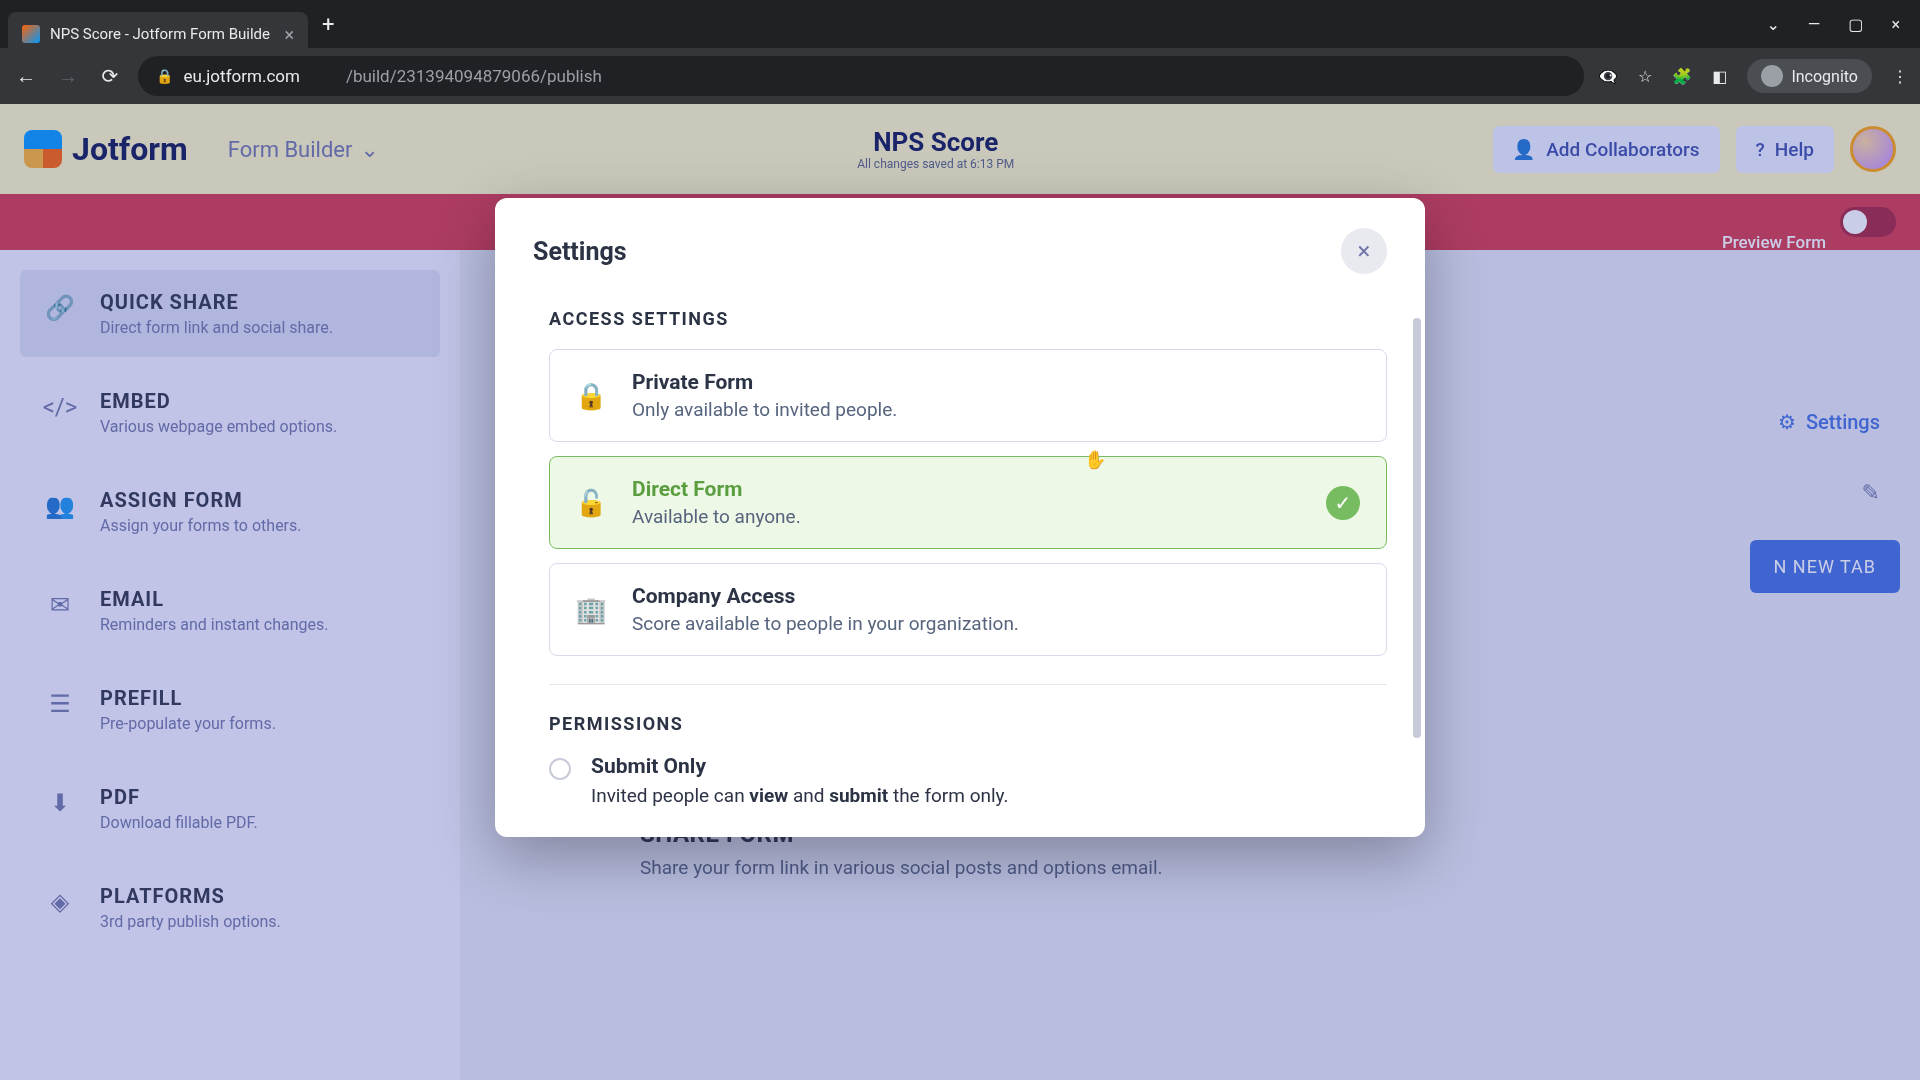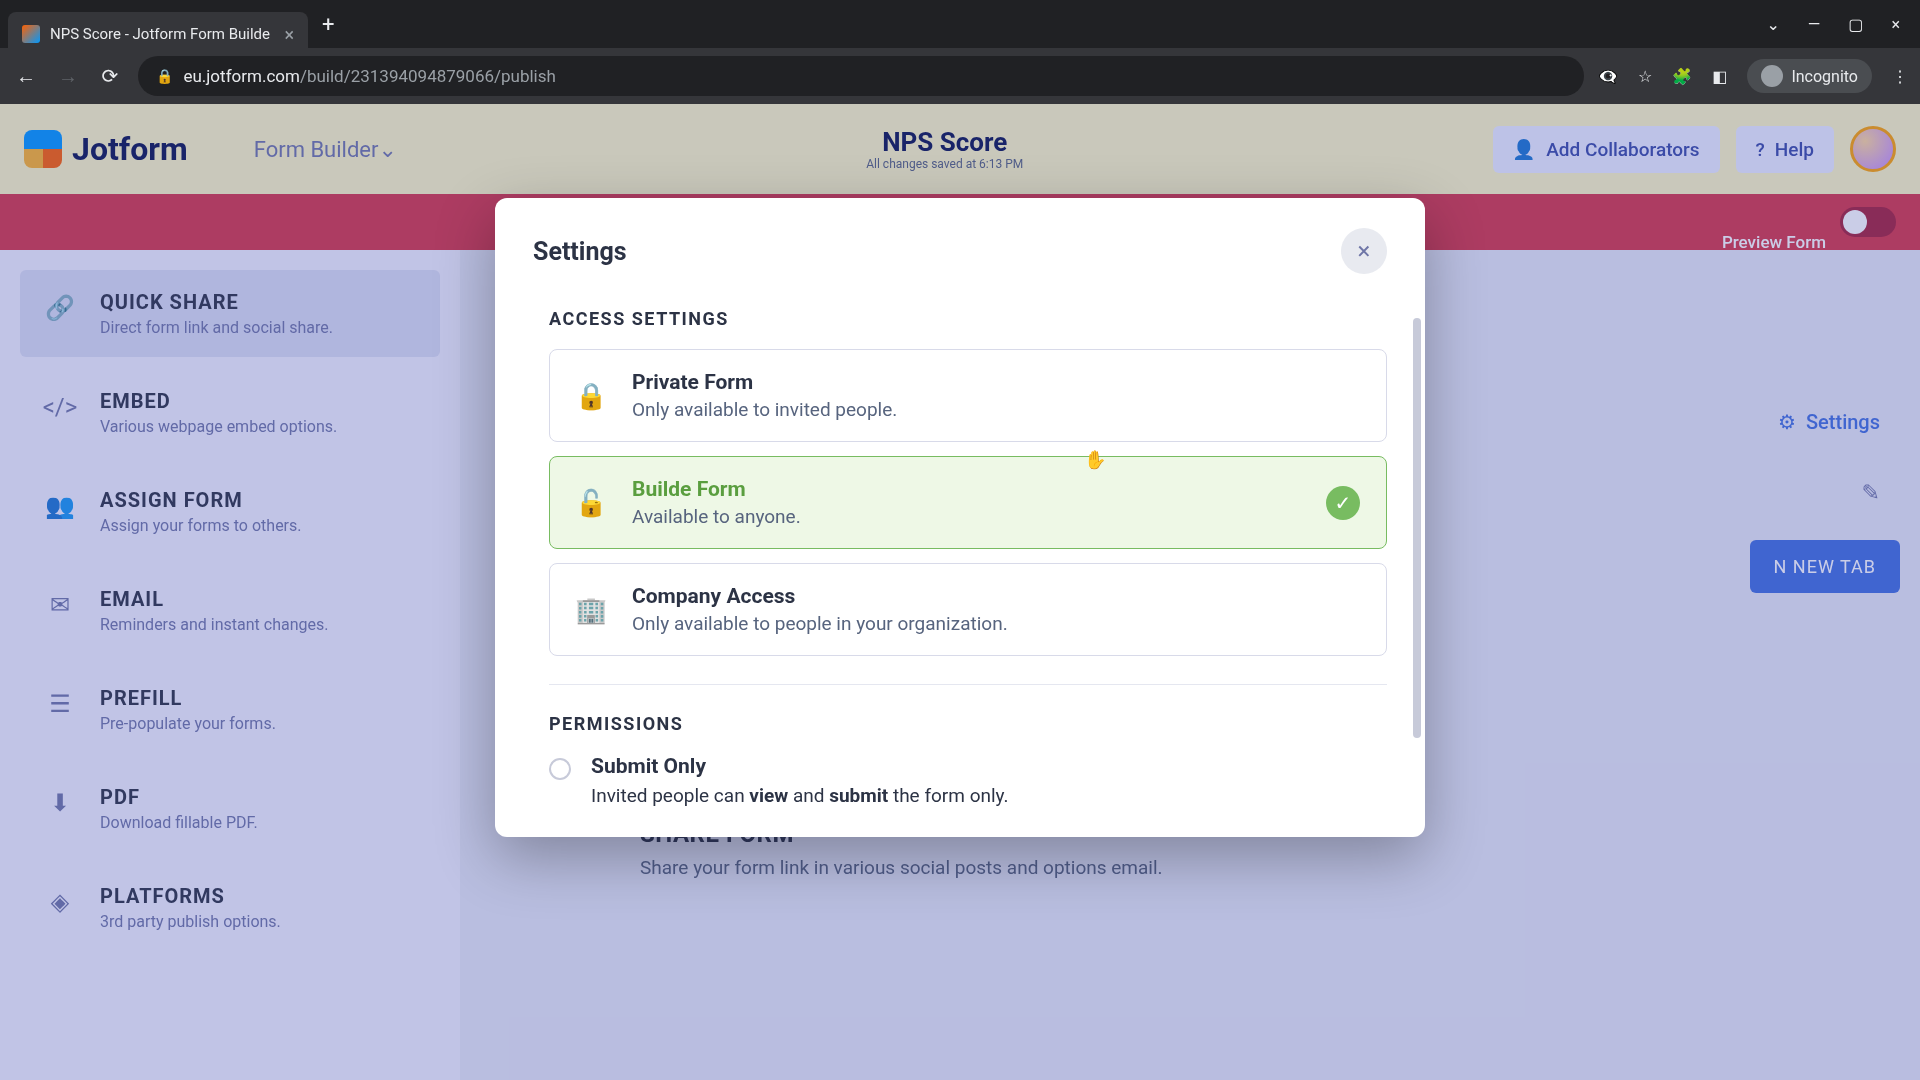--- a/index.html
+++ b/index.html
@@ -13,34 +13,34 @@
 .new-tab { color: #e8eaed; font-size: 22px; margin-left: 14px; cursor: pointer; }
 .window-controls { margin-left: auto; display: flex; gap: 28px; color: #e8eaed; padding-right: 12px; }
 .window-controls span { cursor: pointer; font-size: 16px; }
 
 .browser-bar { background: #35363a; height: 56px; display: flex; align-items: center; padding: 0 12px; gap: 14px; }
 .nav-btn { color: #e8eaed; font-size: 20px; cursor: pointer; width: 28px; text-align: center; }
 .nav-btn.disabled { color: #5f6368; }
 .url-bar { flex: 1; background: #202124; border-radius: 24px; height: 40px; display: flex; align-items: center; padding: 0 18px; color: #e8eaed; font-size: 17px; gap: 10px; }
 .url-lock { font-size: 14px; }
 .url-text .domain { color: #e8eaed; }
-.url-text .path { color: #9aa0a6; }
+.url-text .path { color: #9aa0a6; margin-left: 46px; }
 .browser-actions { display: flex; align-items: center; gap: 20px; color: #e8eaed; }
 .incognito-badge { display: flex; align-items: center; gap: 8px; background: #4a4d51; padding: 6px 14px; border-radius: 20px; font-size: 16px; }
 .incognito-icon { width: 22px; height: 22px; background: #9aa0a6; border-radius: 50%; position: relative; }
 
 
 .app { position: relative; height: calc(1080px - 104px); }
 .overlay-dim { position: absolute; inset: 0; background: rgba(64,74,168,0.28); z-index: 5; pointer-events: none; }
 
 .app-header { background: #fef9c3; height: 90px; display: flex; align-items: center; padding: 0 24px; gap: 22px; }
 .logo { display: flex; align-items: center; gap: 10px; }
 .logo-mark { width: 38px; height: 38px; background: conic-gradient(#0099ff 0 90deg,#ff6100 90deg 180deg,#ffb629 180deg 270deg,#09f 270deg 360deg); border-radius: 8px; }
 .logo-text { font-size: 32px; font-weight: 700; color: #0a1551; }
-.form-builder-dd { color: #6f76a7; font-size: 22px; display: flex; align-items: center; margin-left: 44px; cursor: pointer; justify-content: flex-end; }
+.form-builder-dd { color: #6f76a7; font-size: 22px; display: flex; align-items: center; gap: 8px; margin-left: 18px; cursor: pointer; justify-content: flex-end; }
 .header-center { flex: 1; text-align: center; }
 .form-title { font-size: 26px; font-weight: 700; color: #0a1551; }
 .save-status { font-size: 12px; color: #57647e; margin-top: 0; }
 .header-right { display: flex; align-items: center; gap: 16px; }
 .collab-btn, .help-btn { background: #eef0ff; color: #3a4ca8; border-radius: 6px; padding: 12px 20px; font-size: 19px; font-weight: 500; display: flex; align-items: center; gap: 10px; cursor: pointer; }
 .avatar { width: 46px; height: 46px; border-radius: 50%; background: radial-gradient(circle at 30% 30%, #ffd89b, #c38fff); border: 3px solid #ffa500; }
 
 .tab-strip { background: #d73647; height: 56px; display: flex; align-items: center; justify-content: flex-end; padding: 0 24px; gap: 14px; }
 .preview-label { color: #fff; font-size: 17px; font-weight: 500; margin-top: 40px; }
 .toggle { width: 56px; height: 30px; background: #a5203a; border-radius: 999px; position: relative; cursor: pointer; }
@@ -251,31 +251,31 @@
           <div class="option-icon">🔒</div>
           <div class="option-text">
             <div class="opt-title">Private Form</div>
             <div class="opt-desc">Only available to invited people.</div>
           </div>
         </div>
 
         <div class="option-card selected">
           <div class="option-icon">🔓</div>
           <div class="option-text">
-            <div class="opt-title">Builde Form</div>
+            <div class="opt-title">Direct Form</div>
             <div class="opt-desc">Available to anyone.</div>
           </div>
           <div class="check-badge">✓</div>
         </div>
 
         <div class="option-card">
           <div class="option-icon">🏢</div>
           <div class="option-text">
             <div class="opt-title">Company Access</div>
-            <div class="opt-desc">Only available to people in your organization.</div>
+            <div class="opt-desc">Score available to people in your organization.</div>
           </div>
         </div>
 
         <hr class="divider">
 
         <div class="section-label">PERMISSIONS</div>
 
         <div class="radio-row">
           <div class="radio"></div>
           <div class="radio-text">

